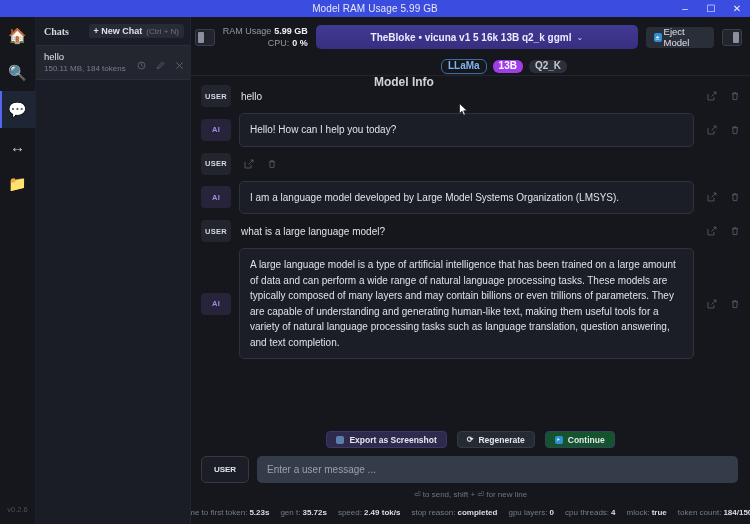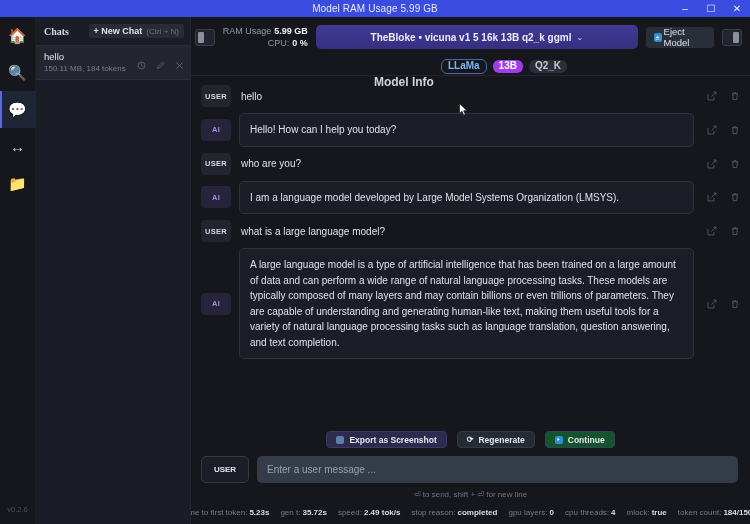--- a/index.html
+++ b/index.html
@@ -338,21 +338,20 @@
           <span class="msg-ico">
               <svg viewBox="0 0 12 12" width="10" height="10">
                 <path d="M2.4 3.3h7.2M4.6 3.3V2.1h2.8v1.2M3.3 3.3l.5 7h4.4l.5-7" fill="none" stroke="#9aa0ac" stroke-width="1.05" stroke-linejoin="round"></path>
               </svg>
             </span>
         </div>
       </div>
 
       <div class="msgrow">
         <div class="role user">USER</div>
-        <div class="msgbody plain">who are you?</div>
         <div class="msgacts">
           <span class="msg-ico">
               <svg viewBox="0 0 12 12" width="10" height="10">
                 <path d="M1.2 3.6v7.2h7.2V7.2" fill="none" stroke="#9aa0ac" stroke-width="1.05"></path>
                 <path d="M5.4 6.6L10.8 1.2" stroke="#9aa0ac" stroke-width="1.05"></path>
                 <path d="M7.8 1.2h3v3" fill="none" stroke="#9aa0ac" stroke-width="1.05"></path>
               </svg>
             </span>
           <span class="msg-ico">
               <svg viewBox="0 0 12 12" width="10" height="10">

